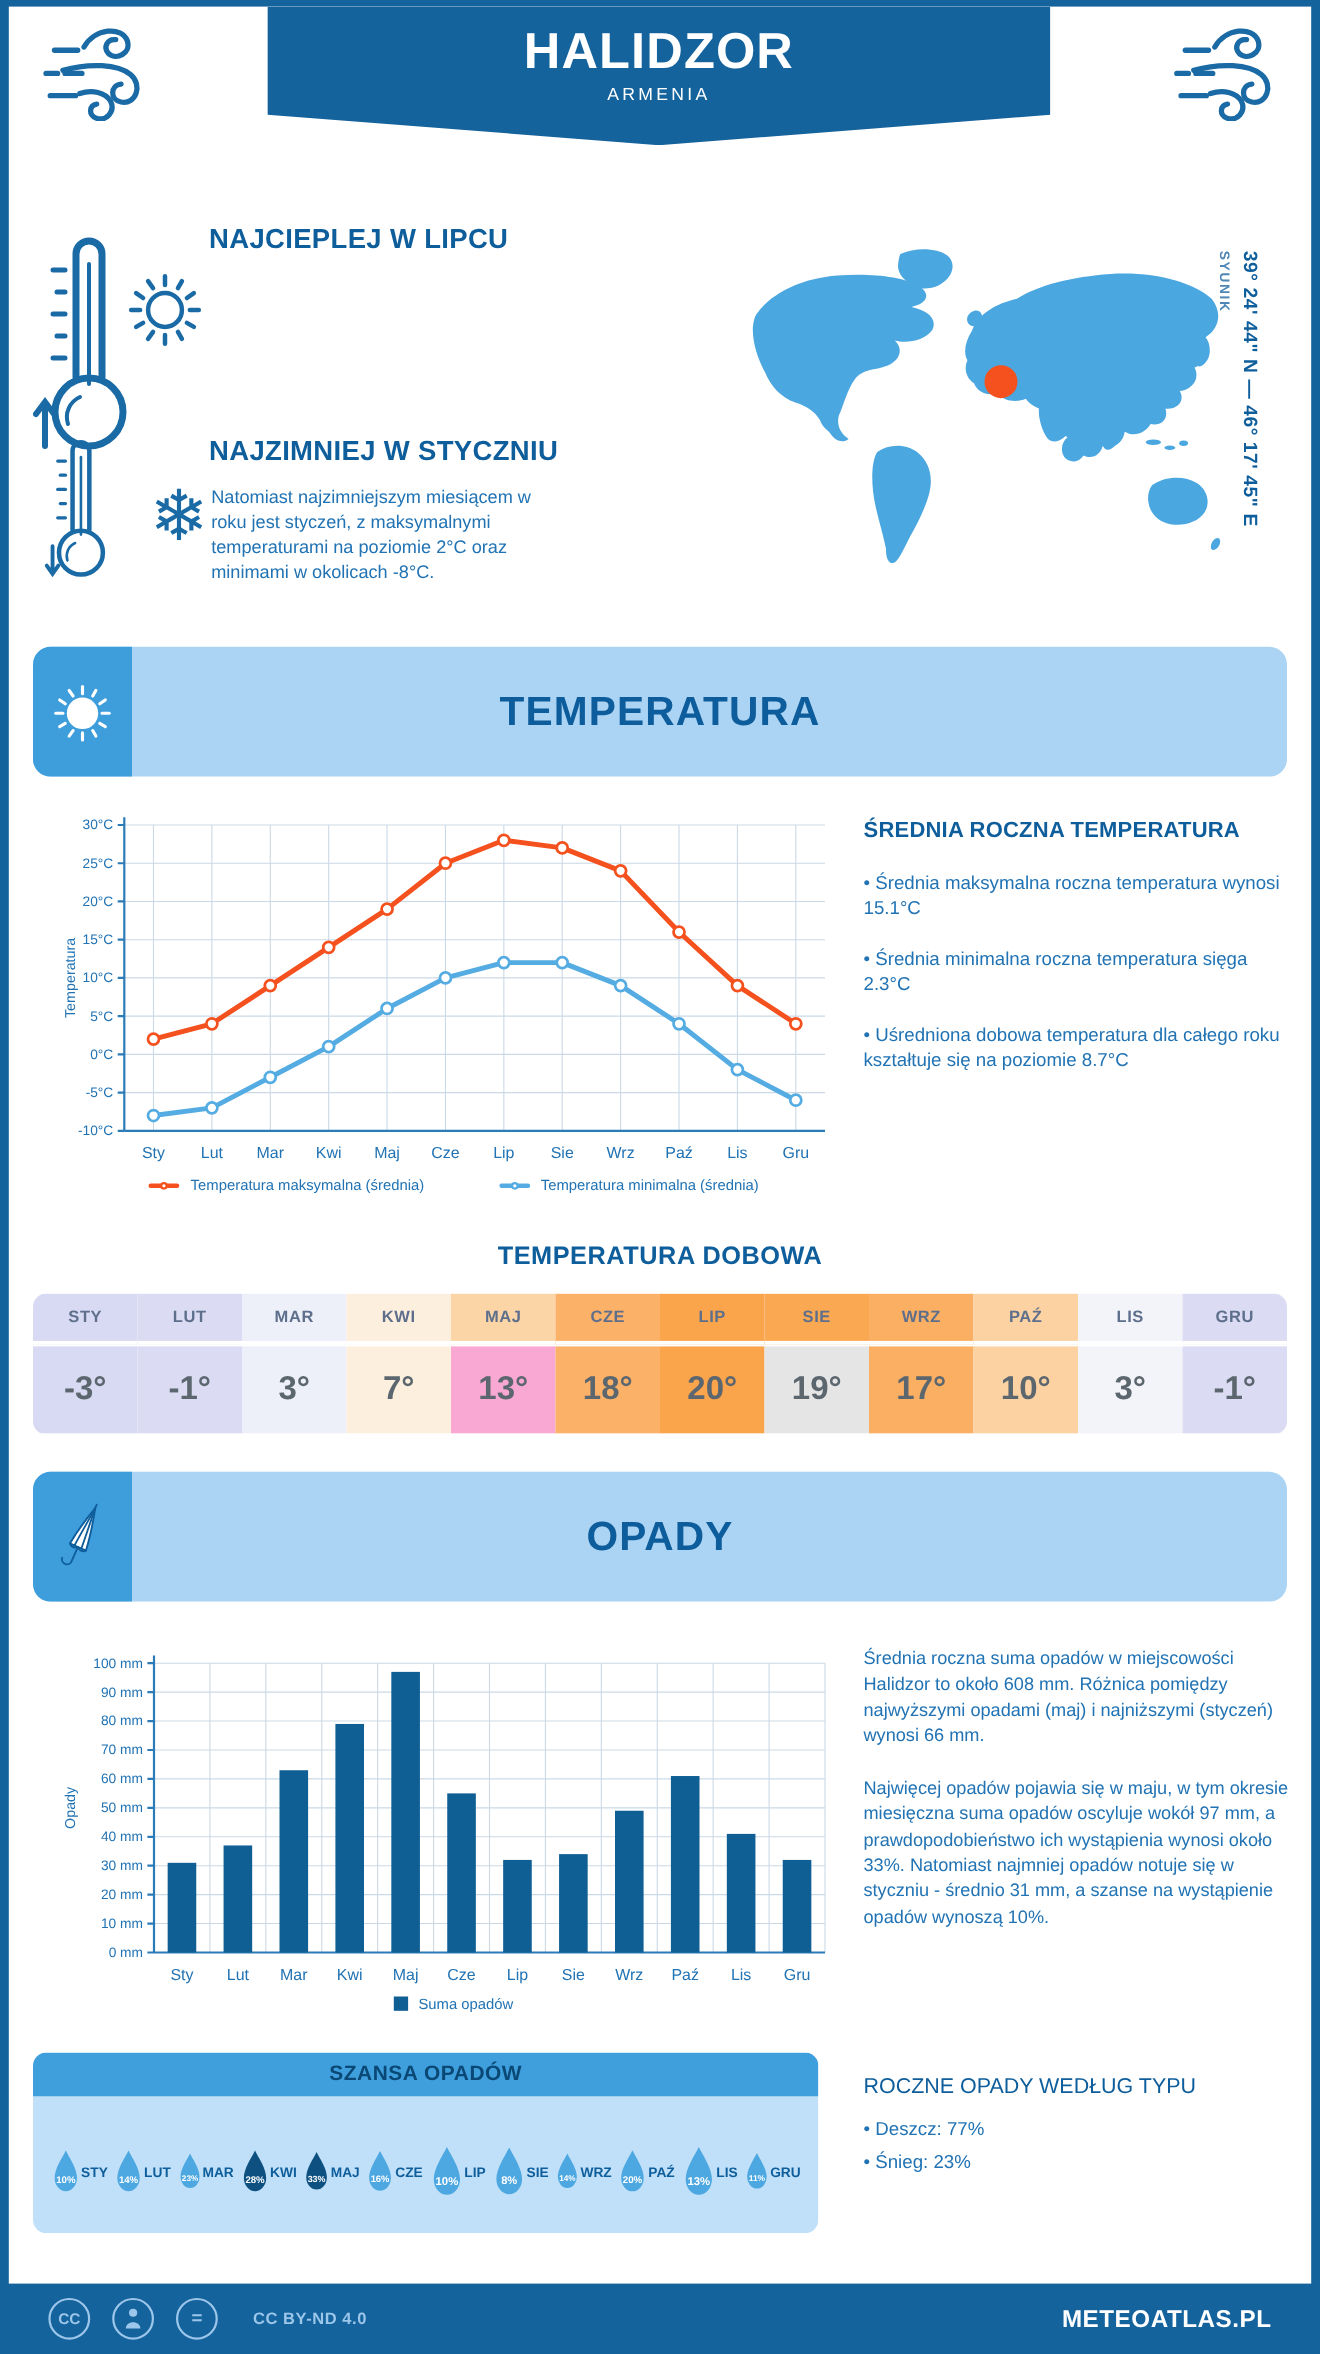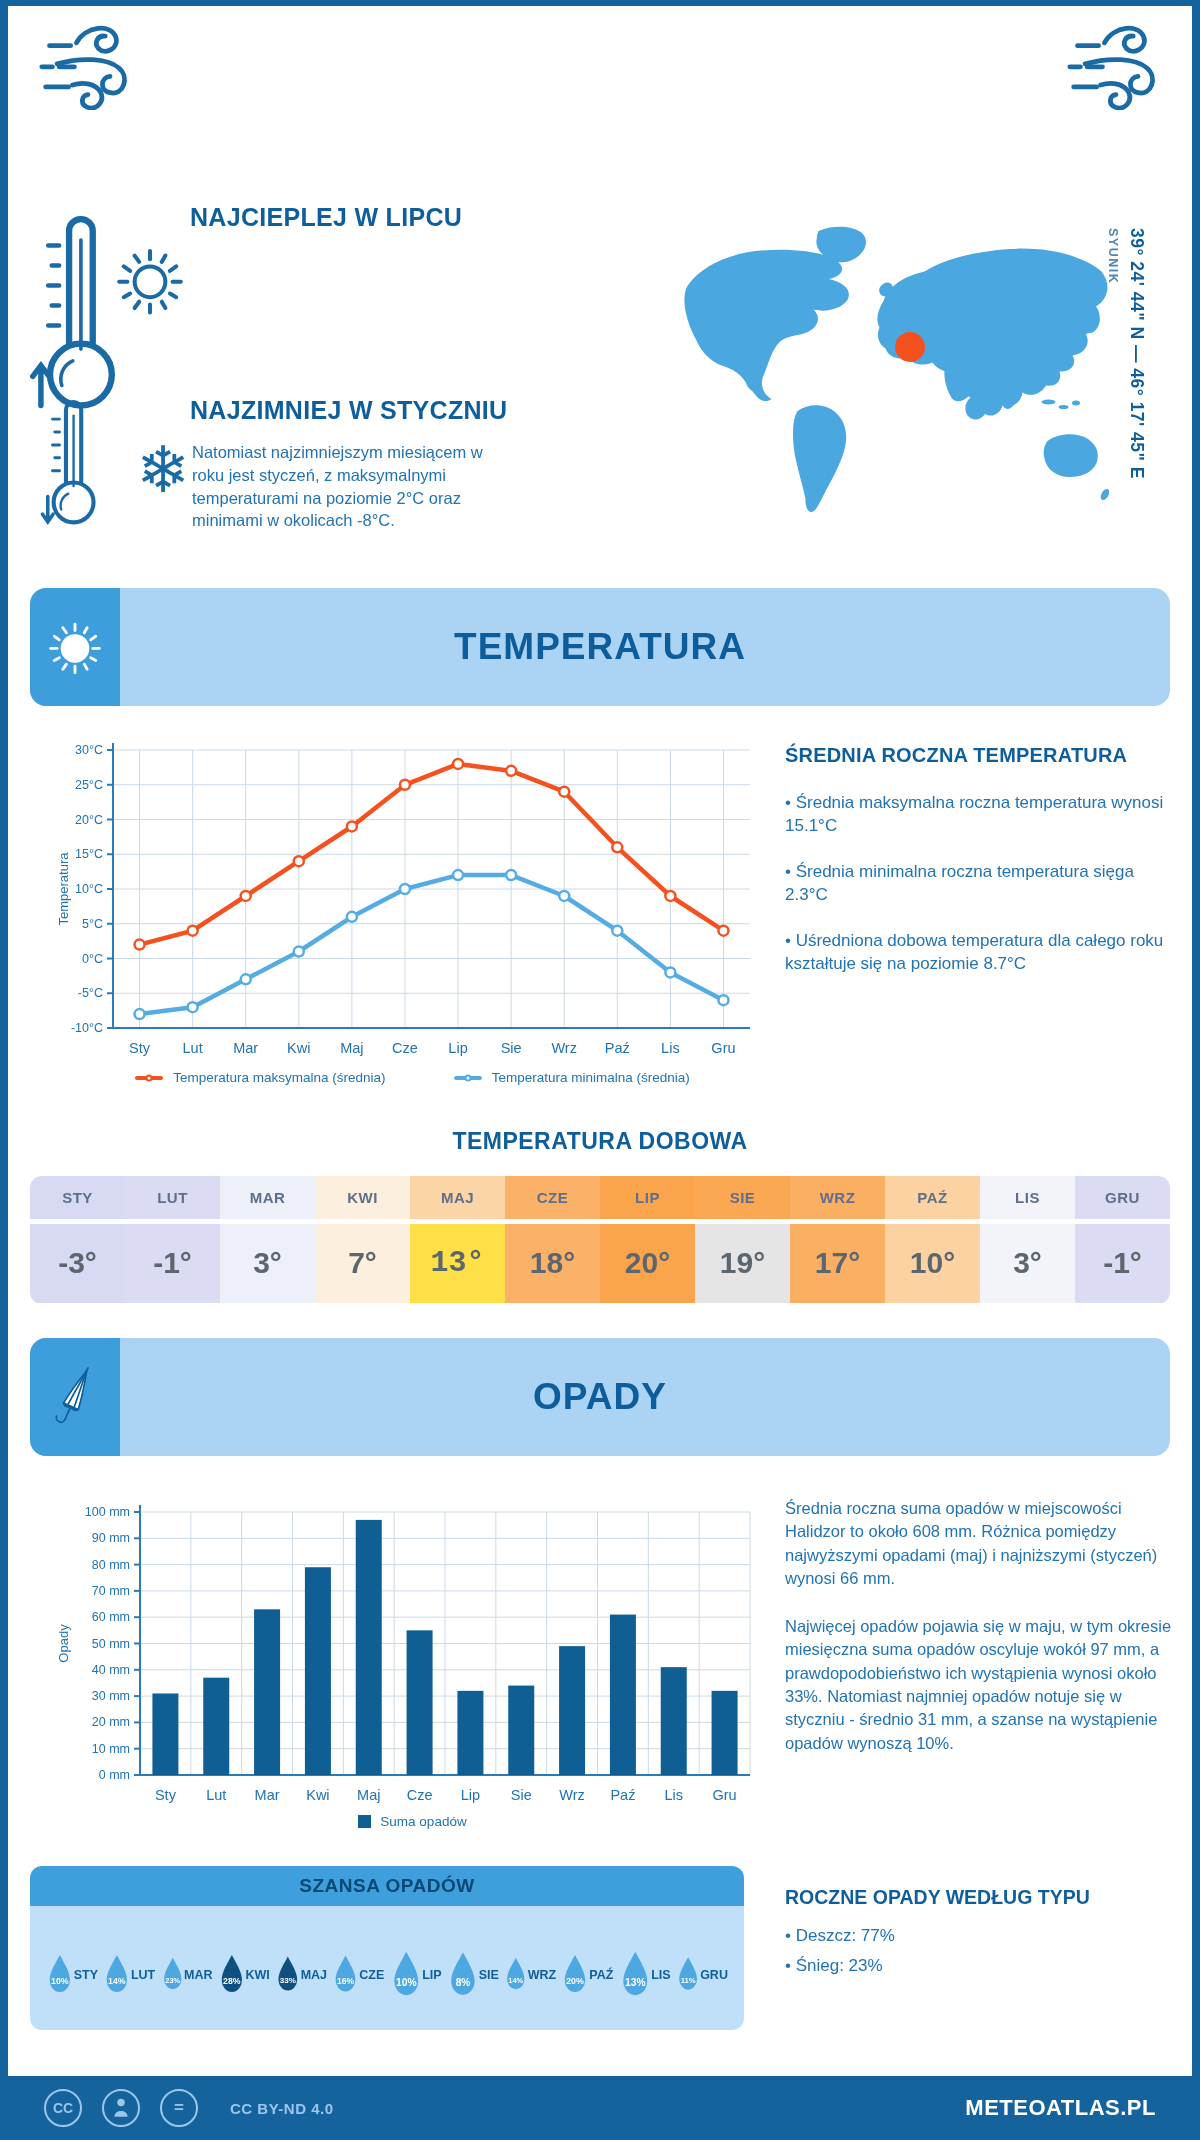--- a/index.html
+++ b/index.html
@@ -69,21 +69,21 @@
 
   
   .szansa{position:absolute;left:30px;top:1866px;width:714px;height:164px;border-radius:12px;overflow:hidden}
   .szansa-header{height:40px;background:#3E9FDC;display:flex;align-items:center;justify-content:center;
     font-size:19px;font-weight:bold;color:#0A4875;letter-spacing:.5px}
   .szansa-body{height:124px;background:#BFE0F8;display:flex;justify-content:space-between;padding:11px 16px 0 16px}
   .drop-item{display:flex;flex-direction:row;align-items:center;width:52px}
   .drop-label{margin-top:3px;font-size:12.5px;font-weight:bold;color:#0F5E9C}
 
   .types{position:absolute;left:785px;top:1886px;width:380px}
-  .types-title{font-size:19.5px;font-weight:bold;color:#0F5E9C;margin-bottom:14px}
+  .types-title{font-size:19.5px;font-weight:normal;color:#0F5E9C;margin-bottom:14px}
   .types .bullet{margin-bottom:4px;line-height:1.5}
 
   
   .footer{position:absolute;left:0;top:2076px;width:1200px;height:64px;background:#15639C;display:flex;align-items:center;padding:0 44px;z-index:6}
   .cc-icons{display:flex;align-items:center;gap:20px}
   .cc-circle{width:38px;height:38px;border-radius:50%;border:2.5px solid #9CC6EA;color:#9CC6EA;display:flex;align-items:center;justify-content:center;font-weight:bold;font-size:14px}
   .cc-label{margin-left:12px;color:#9CC6EA;font-weight:bold;font-size:15px;letter-spacing:.5px}
   .site{margin-left:auto;color:#fff;font-weight:bold;font-size:22px;letter-spacing:.5px}
 </style>
 </head>
@@ -96,20 +96,24 @@
 
   <svg class="wind wl" viewBox="0 0 100 100" fill="none" stroke="#1A6AA5" stroke-width="5" stroke-linecap="round">
     <line x1="12" y1="33" x2="34" y2="33"></line>
       <line x1="4" y1="55" x2="15" y2="55"></line>
     <line x1="22" y1="55" x2="38" y2="55"></line>
       <line x1="8" y1="76" x2="32" y2="76"></line>
     <path d="M40,30 C50,12 76,10 81,24 C85,36 70,43 63,36 C58,30 62,22 70,23"></path>
     <path d="M20,52 C45,45 72,46 84,56 C96,66 89,85 75,82 C64,80 65,66 75,65"></path>
     <path d="M36,74 C48,70 60,73 65,81 C70,91 61,101 51,97 C44,94 45,85 52,84"></path>
   </svg>
+  <div class="banner">
+    <div class="banner-title">HALIDZOR</div>
+    <div class="banner-sub">ARMENIA</div>
+  </div>
   <svg class="wind wr" viewBox="0 0 100 100" fill="none" stroke="#1A6AA5" stroke-width="5" stroke-linecap="round">
     <line x1="12" y1="33" x2="34" y2="33"></line>
       <line x1="4" y1="55" x2="15" y2="55"></line>
     <line x1="22" y1="55" x2="38" y2="55"></line>
       <line x1="8" y1="76" x2="32" y2="76"></line>
     <path d="M40,30 C50,12 76,10 81,24 C85,36 70,43 63,36 C58,30 62,22 70,23"></path>
     <path d="M20,52 C45,45 72,46 84,56 C96,66 89,85 75,82 C64,80 65,66 75,65"></path>
     <path d="M36,74 C48,70 60,73 65,81 C70,91 61,101 51,97 C44,94 45,85 52,84"></path>
   </svg>
 
@@ -322,21 +326,21 @@
       <div class="mt-head" style="background: rgb(250, 164, 76);">LIP</div>
       <div class="mt-head" style="background: rgb(251, 168, 82);">SIE</div>
       <div class="mt-head" style="background: rgb(251, 175, 99);">WRZ</div>
       <div class="mt-head" style="background: rgb(252, 210, 162);">PAŹ</div>
       <div class="mt-head" style="background: rgb(243, 244, 250);">LIS</div>
       <div class="mt-head" style="background: rgb(219, 220, 243);">GRU</div>
       <div class="mt-val" style="background: rgb(216, 217, 242);">-3°</div>
       <div class="mt-val" style="background: rgb(219, 220, 243);">-1°</div>
       <div class="mt-val" style="background: rgb(237, 239, 249);">3°</div>
       <div class="mt-val" style="background: rgb(253, 239, 222);">7°</div>
-      <div class="mt-val" style="background: #fde047; font-family: Liberation Mono, monospace;">13°</div>
+      <div class="mt-val" style="background: #f9a8d4;">13°</div>
       <div class="mt-val" style="background: rgb(251, 177, 104);">18°</div>
       <div class="mt-val" style="background: rgb(250, 164, 76);">20°</div>
       <div class="mt-val" style="background: #e5e5e5;">19°</div>
       <div class="mt-val" style="background: rgb(251, 175, 99);">17°</div>
       <div class="mt-val" style="background: rgb(252, 210, 162);">10°</div>
       <div class="mt-val" style="background: rgb(243, 244, 250);">3°</div>
       <div class="mt-val" style="background: rgb(219, 220, 243);">-1°</div>
     </div>
 
   <div class="band" id="opady-band">

